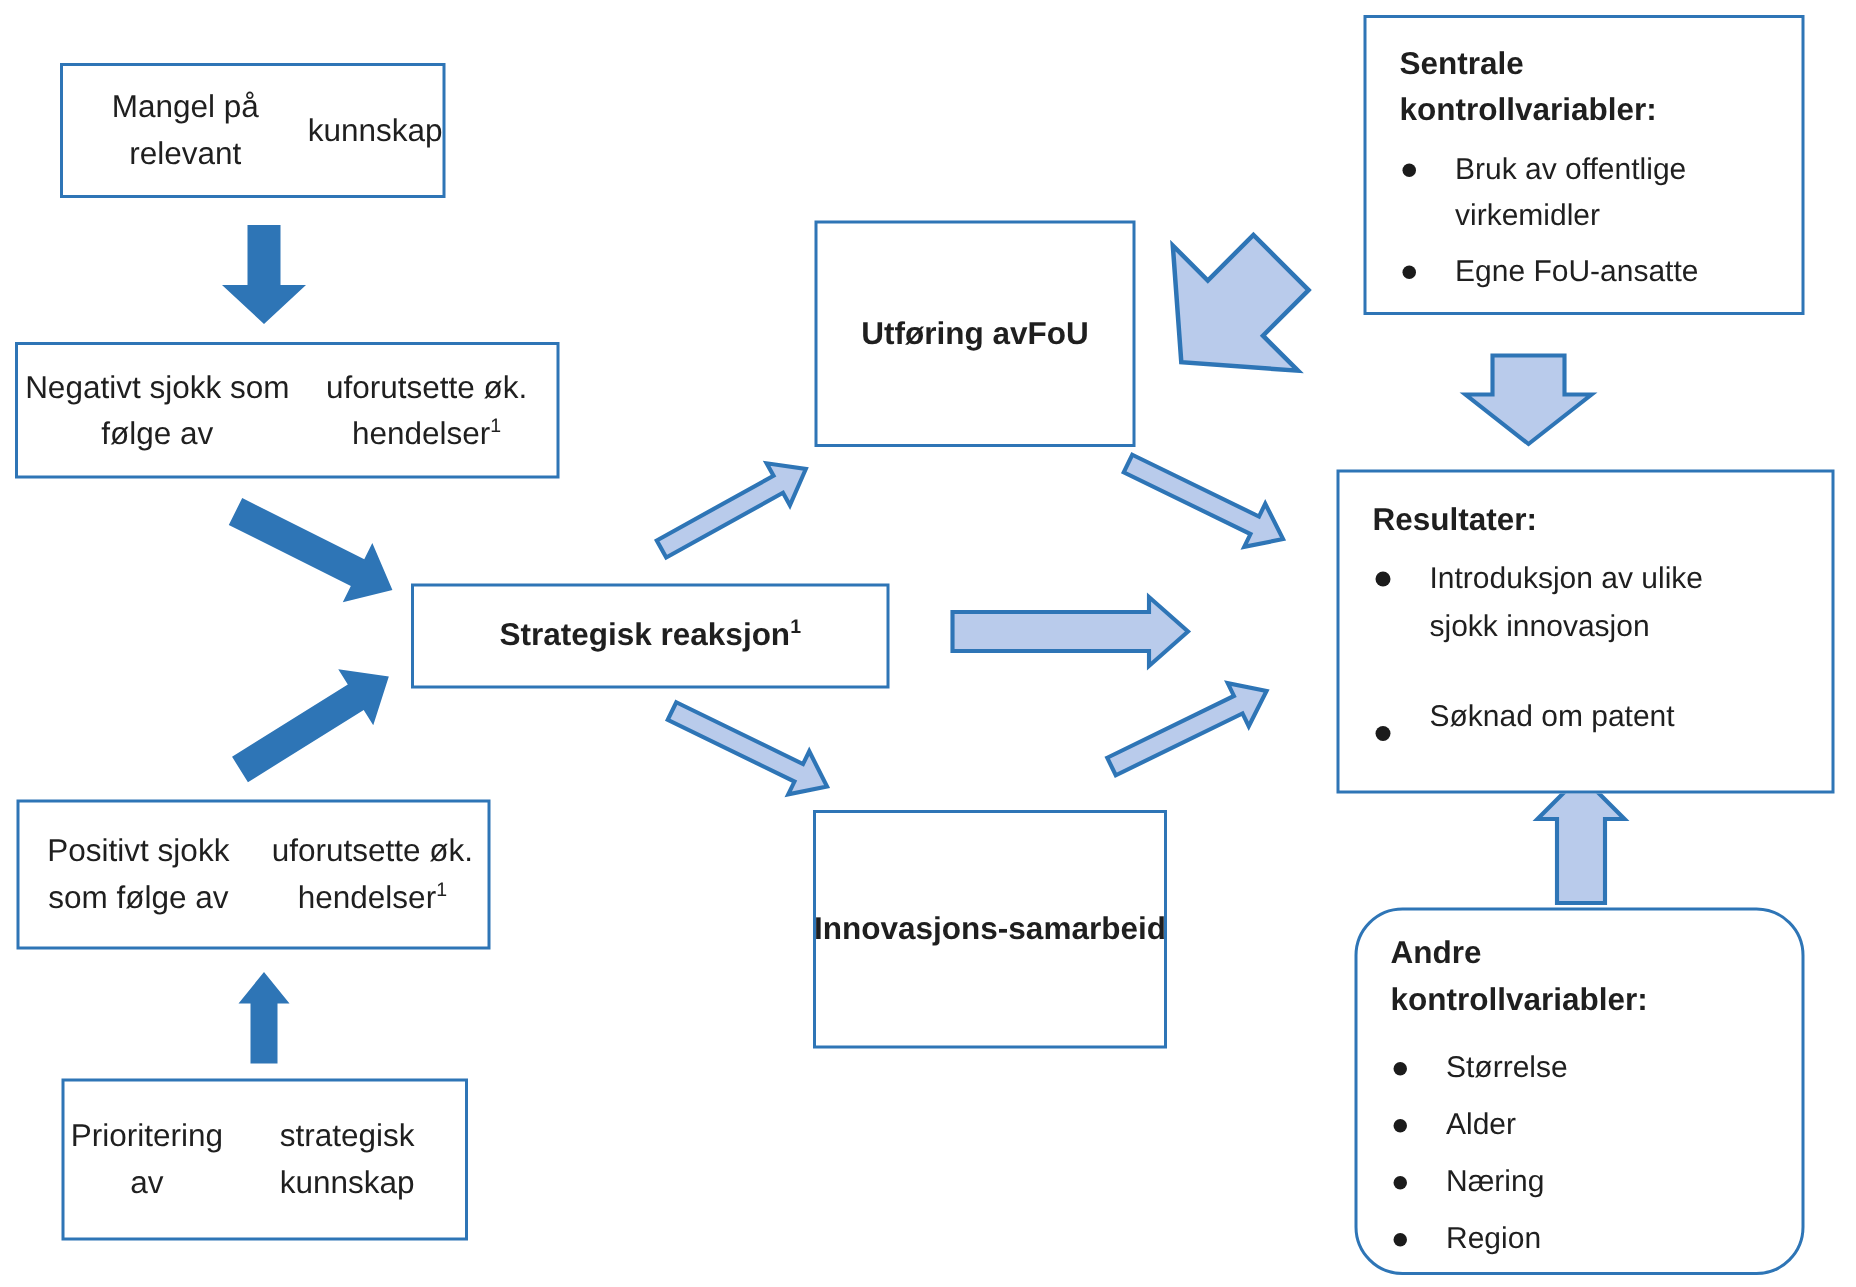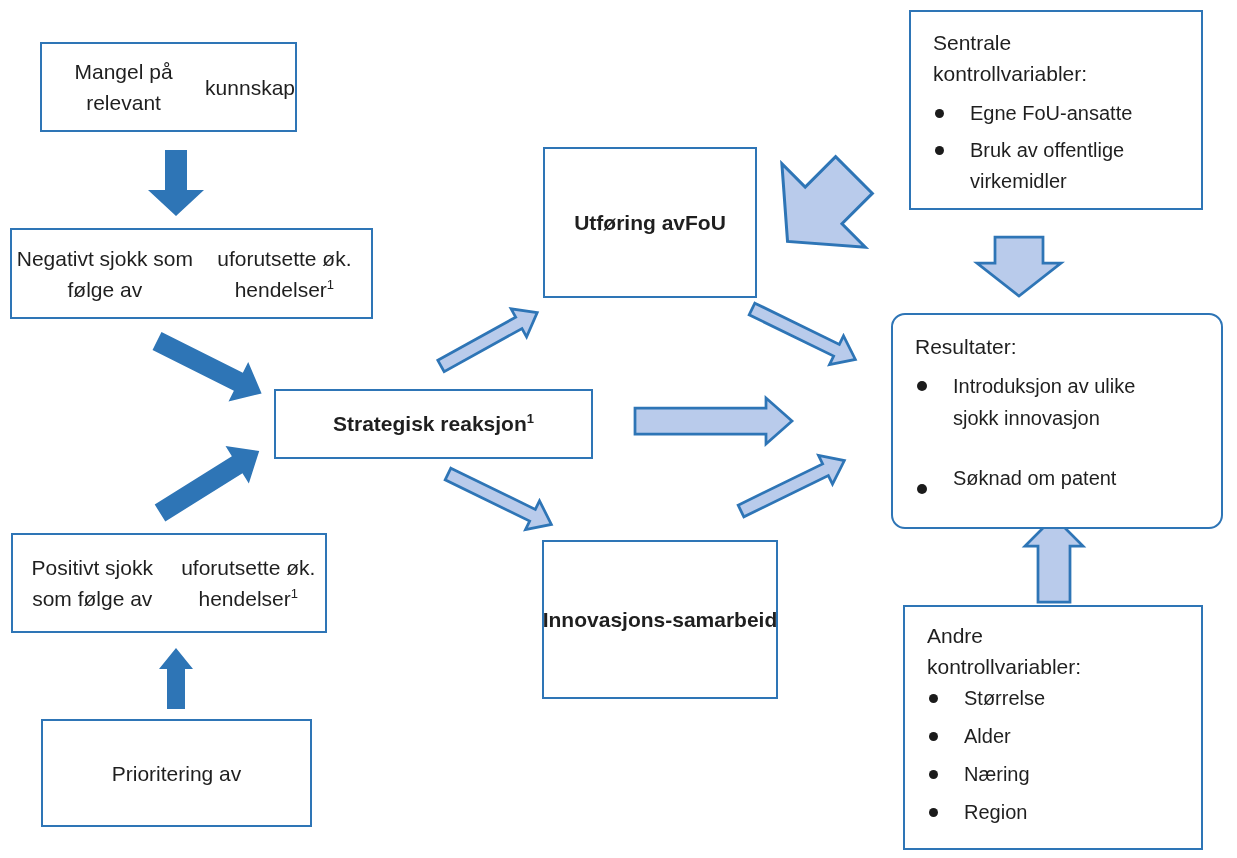--- a/index.html
+++ b/index.html
@@ -10,47 +10,47 @@
   }
   .arrow-layer{position:absolute;left:0;top:0;width:1237px;height:858px;}
   .box{
     position:absolute;box-sizing:border-box;background:#ffffff;
     border:2.5px solid #2E75B6;
   }
   .center-text{display:flex;align-items:center;justify-content:center;text-align:center;}
   .plain{font-size:21px;line-height:31px;font-weight:400;}
   .boldbox{font-size:21px;line-height:38px;font-weight:700;}
   .bullet-box{font-size:20px;line-height:31px;}
-  .bb-title{font-weight:400;font-size:21px;line-height:31px;padding-left:22px;}
+  .bb-title{font-weight:700;font-size:21px;line-height:31px;padding-left:22px;}
   ul.blist{list-style:none;margin:0;padding:0 10px 0 20px;}
   ul.blist li{display:flex;align-items:flex-start;}
   .dot{flex:0 0 auto;width:9px;height:9px;border-radius:50%;background:#1b1b1b;margin:11px 0 0 4px;}
   .dot-lg{width:10px;height:10px;}
   .li-text{margin-left:26px;}
   sup{font-size:0.62em;line-height:0;}
   
   #box-mangel      {left:40px;  top:42px;  width:257px; height:90px;}
   #box-negativt    {left:10px;  top:228px; width:363px; height:91px;}
   #box-positivt    {left:11px;  top:533px; width:316px; height:100px;}
   #box-prioritering{left:41px;  top:719px; width:271px; height:108px;}
   #box-strategisk  {left:274px; top:389px; width:319px; height:70px;}
   #box-utforing    {left:543px; top:147px; width:214px; height:151px;}
   #box-innovasjon  {left:542px; top:540px; width:236px; height:159px;}
   #box-sentrale    {left:909px; top:10px;  width:294px; height:200px; padding-top:15px;}
-  #box-resultater  {left:891px; top:313px; width:332px; height:216px; padding-top:16px;border-radius:14px;}
-  #box-andre       {left:903px; top:605px; width:300px; height:245px; padding-top:13px;}
+  #box-resultater  {left:891px; top:313px; width:332px; height:216px; padding-top:16px;}
+  #box-andre       {left:903px; top:605px; width:300px; height:245px; padding-top:13px;border-radius:32px;}
   #box-sentrale .blist{margin-top:9px;}
   #box-sentrale li{margin-bottom:6px;}
   #box-sentrale .li-text{max-width:200px;}
   #box-resultater .blist{margin-top:7px;}
   #box-resultater .bb-title{line-height:32px;}
   #box-resultater li{line-height:32px;}
   #box-resultater .li-text{max-width:215px;}
   #box-resultater li + li{margin-top:28px;align-items:flex-end;}
-  #box-andre .blist{margin-top:1px;}
+  #box-andre .blist{margin-top:15px;}
   #box-andre li{margin-bottom:7px;}
 </style>
 </head>
 <body>
 
 <div class="canvas">
 
   <svg class="arrow-layer" width="1237" height="858" viewBox="0 0 1237 858" xmlns="http://www.w3.org/2000/svg">
 
     <polygon points="0,-11 40,-11 40,-28 66,0 40,28 40,11 0,11" transform="translate(176,150) rotate(90)" fill="#2E75B6"></polygon>
@@ -79,20 +79,21 @@
     <div><span>uforutsette øk. hendelser</span><sup>1</sup></div>
   </div>
 
   <div class="box center-text plain" id="box-positivt">
     <div>Positivt sjokk som følge av</div>
     <div><span>uforutsette øk. hendelser</span><sup>1</sup></div>
   </div>
 
   <div class="box center-text plain" id="box-prioritering">
     <div>Prioritering av</div>
+    <div>strategisk kunnskap</div>
   </div>
 
   <div class="box center-text boldbox" id="box-strategisk">
     <div><span>Strategisk reaksjon</span><sup>1</sup></div>
   </div>
 
   <div class="box center-text boldbox" id="box-utforing">
     <div>Utføring av</div>
     <div>FoU</div>
   </div>
@@ -101,25 +102,25 @@
     <div>Innovasjons-</div>
     <div>samarbeid</div>
   </div>
 
   <div class="box bullet-box" id="box-sentrale">
     <div class="bb-title">Sentrale</div>
     <div class="bb-title">kontrollvariabler:</div>
     <ul class="blist">
       <li>
           <span class="dot"></span>
-          <span class="li-text">Egne FoU-ansatte</span>
+          <span class="li-text">Bruk av offentlige virkemidler</span>
         </li>
       <li>
           <span class="dot"></span>
-          <span class="li-text">Bruk av offentlige virkemidler</span>
+          <span class="li-text">Egne FoU-ansatte</span>
         </li>
     </ul>
   </div>
 
   <div class="box bullet-box" id="box-resultater">
     <div class="bb-title">Resultater:</div>
     <ul class="blist">
       <li>
           <span class="dot dot-lg"></span>
           <span class="li-text">Introduksjon av ulike sjokk innovasjon</span>

